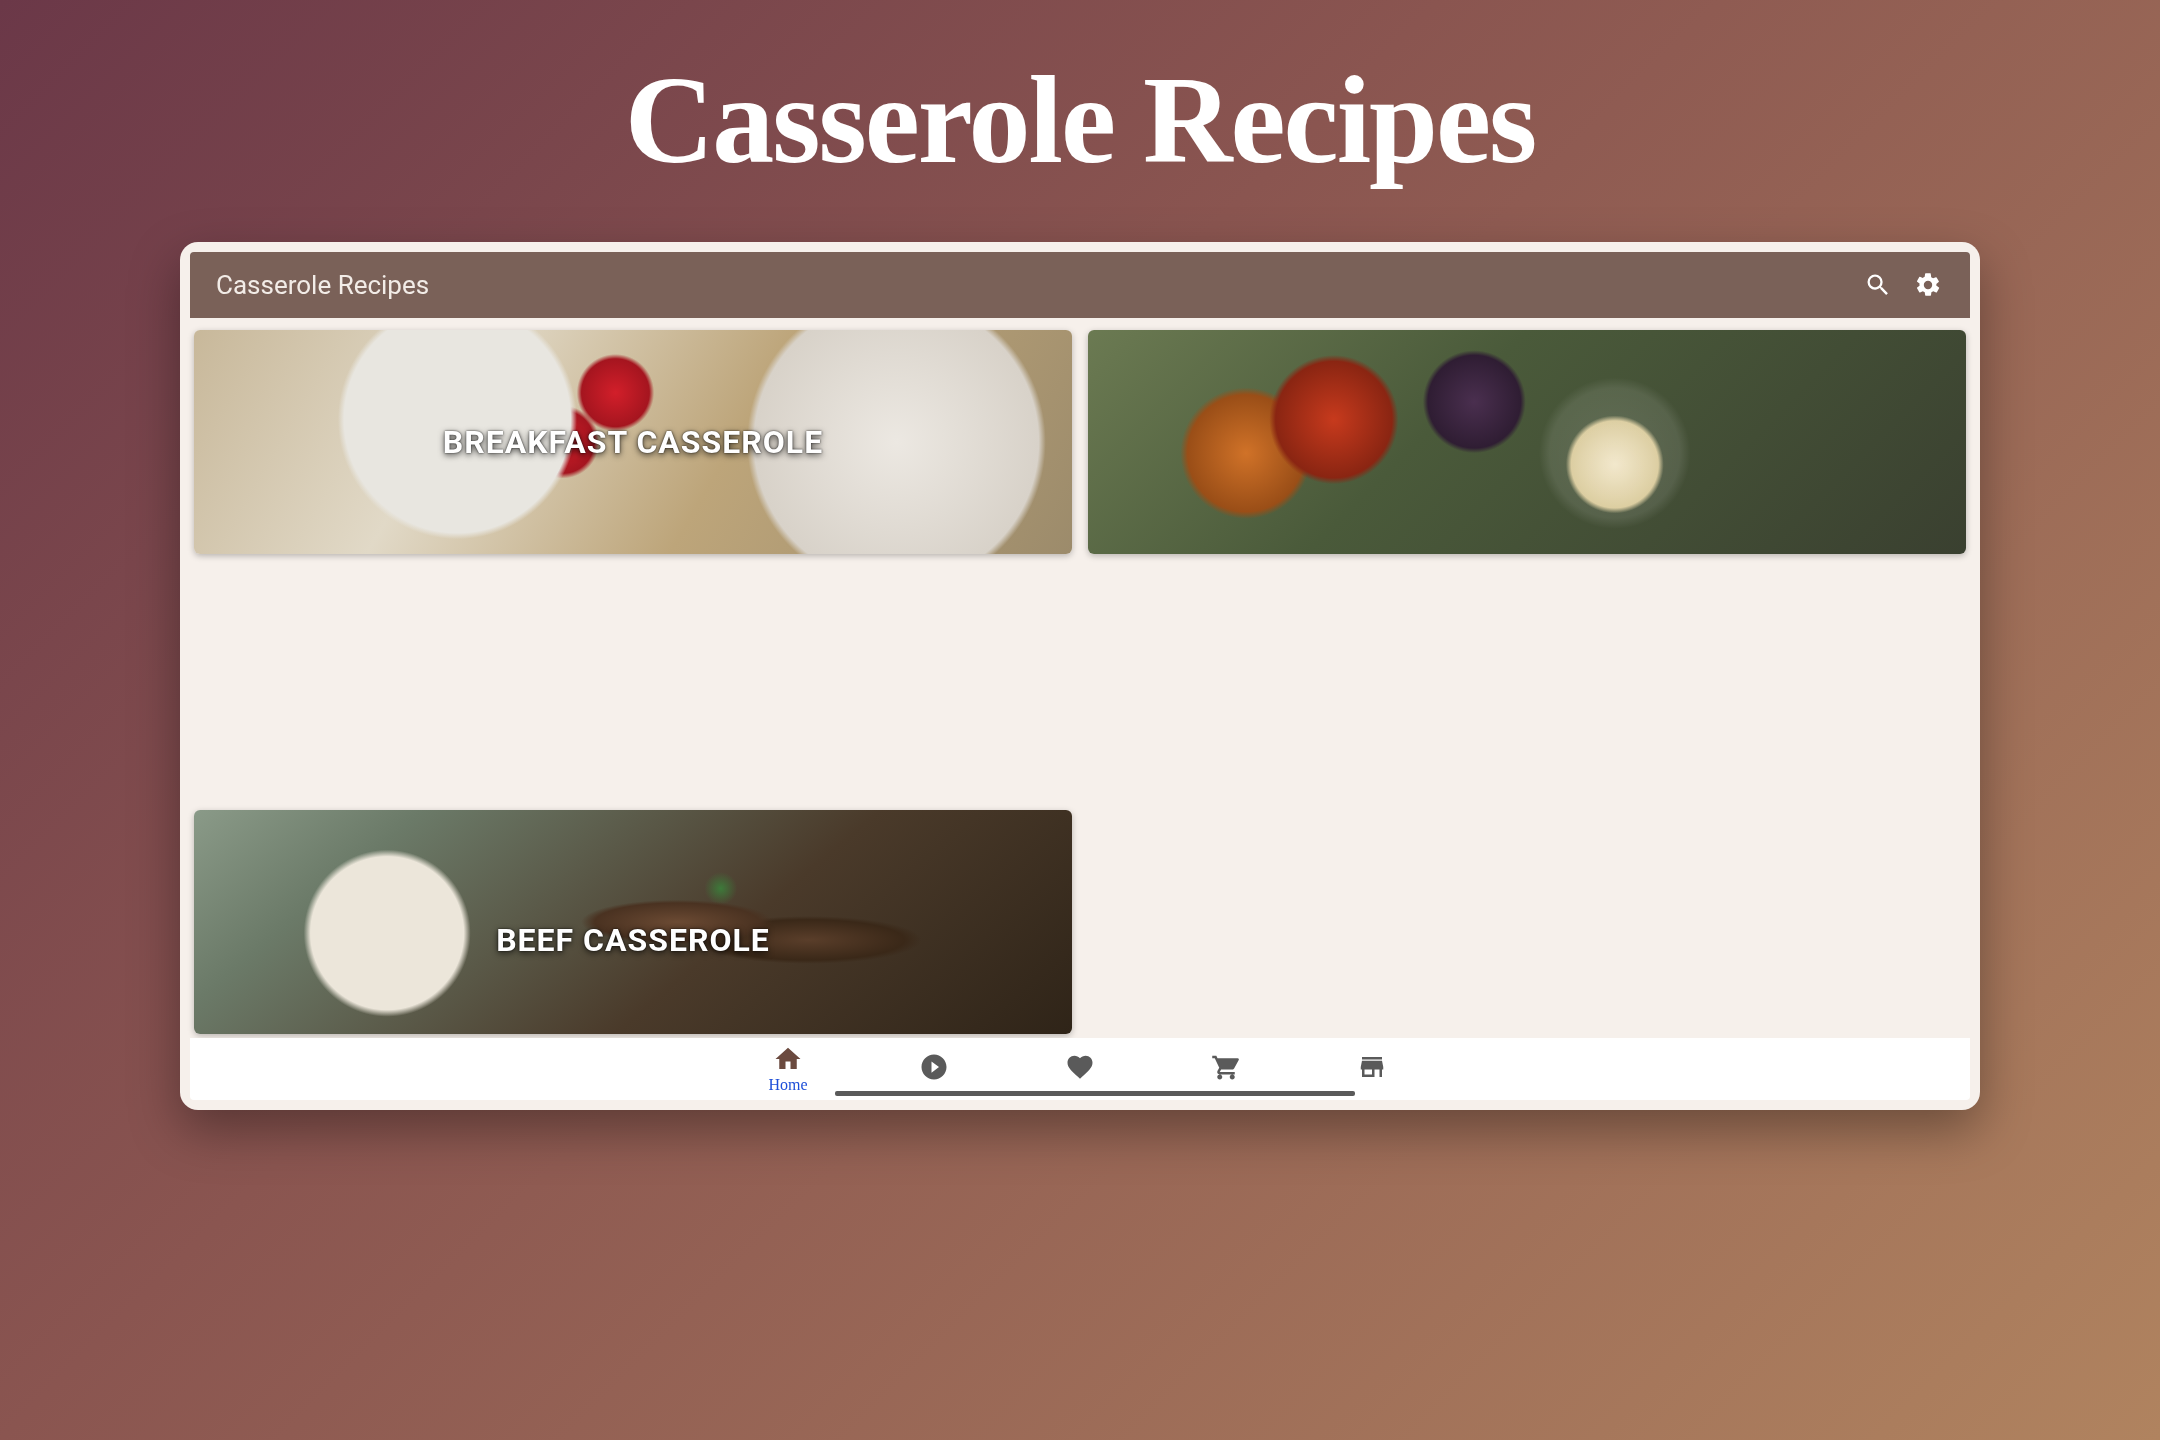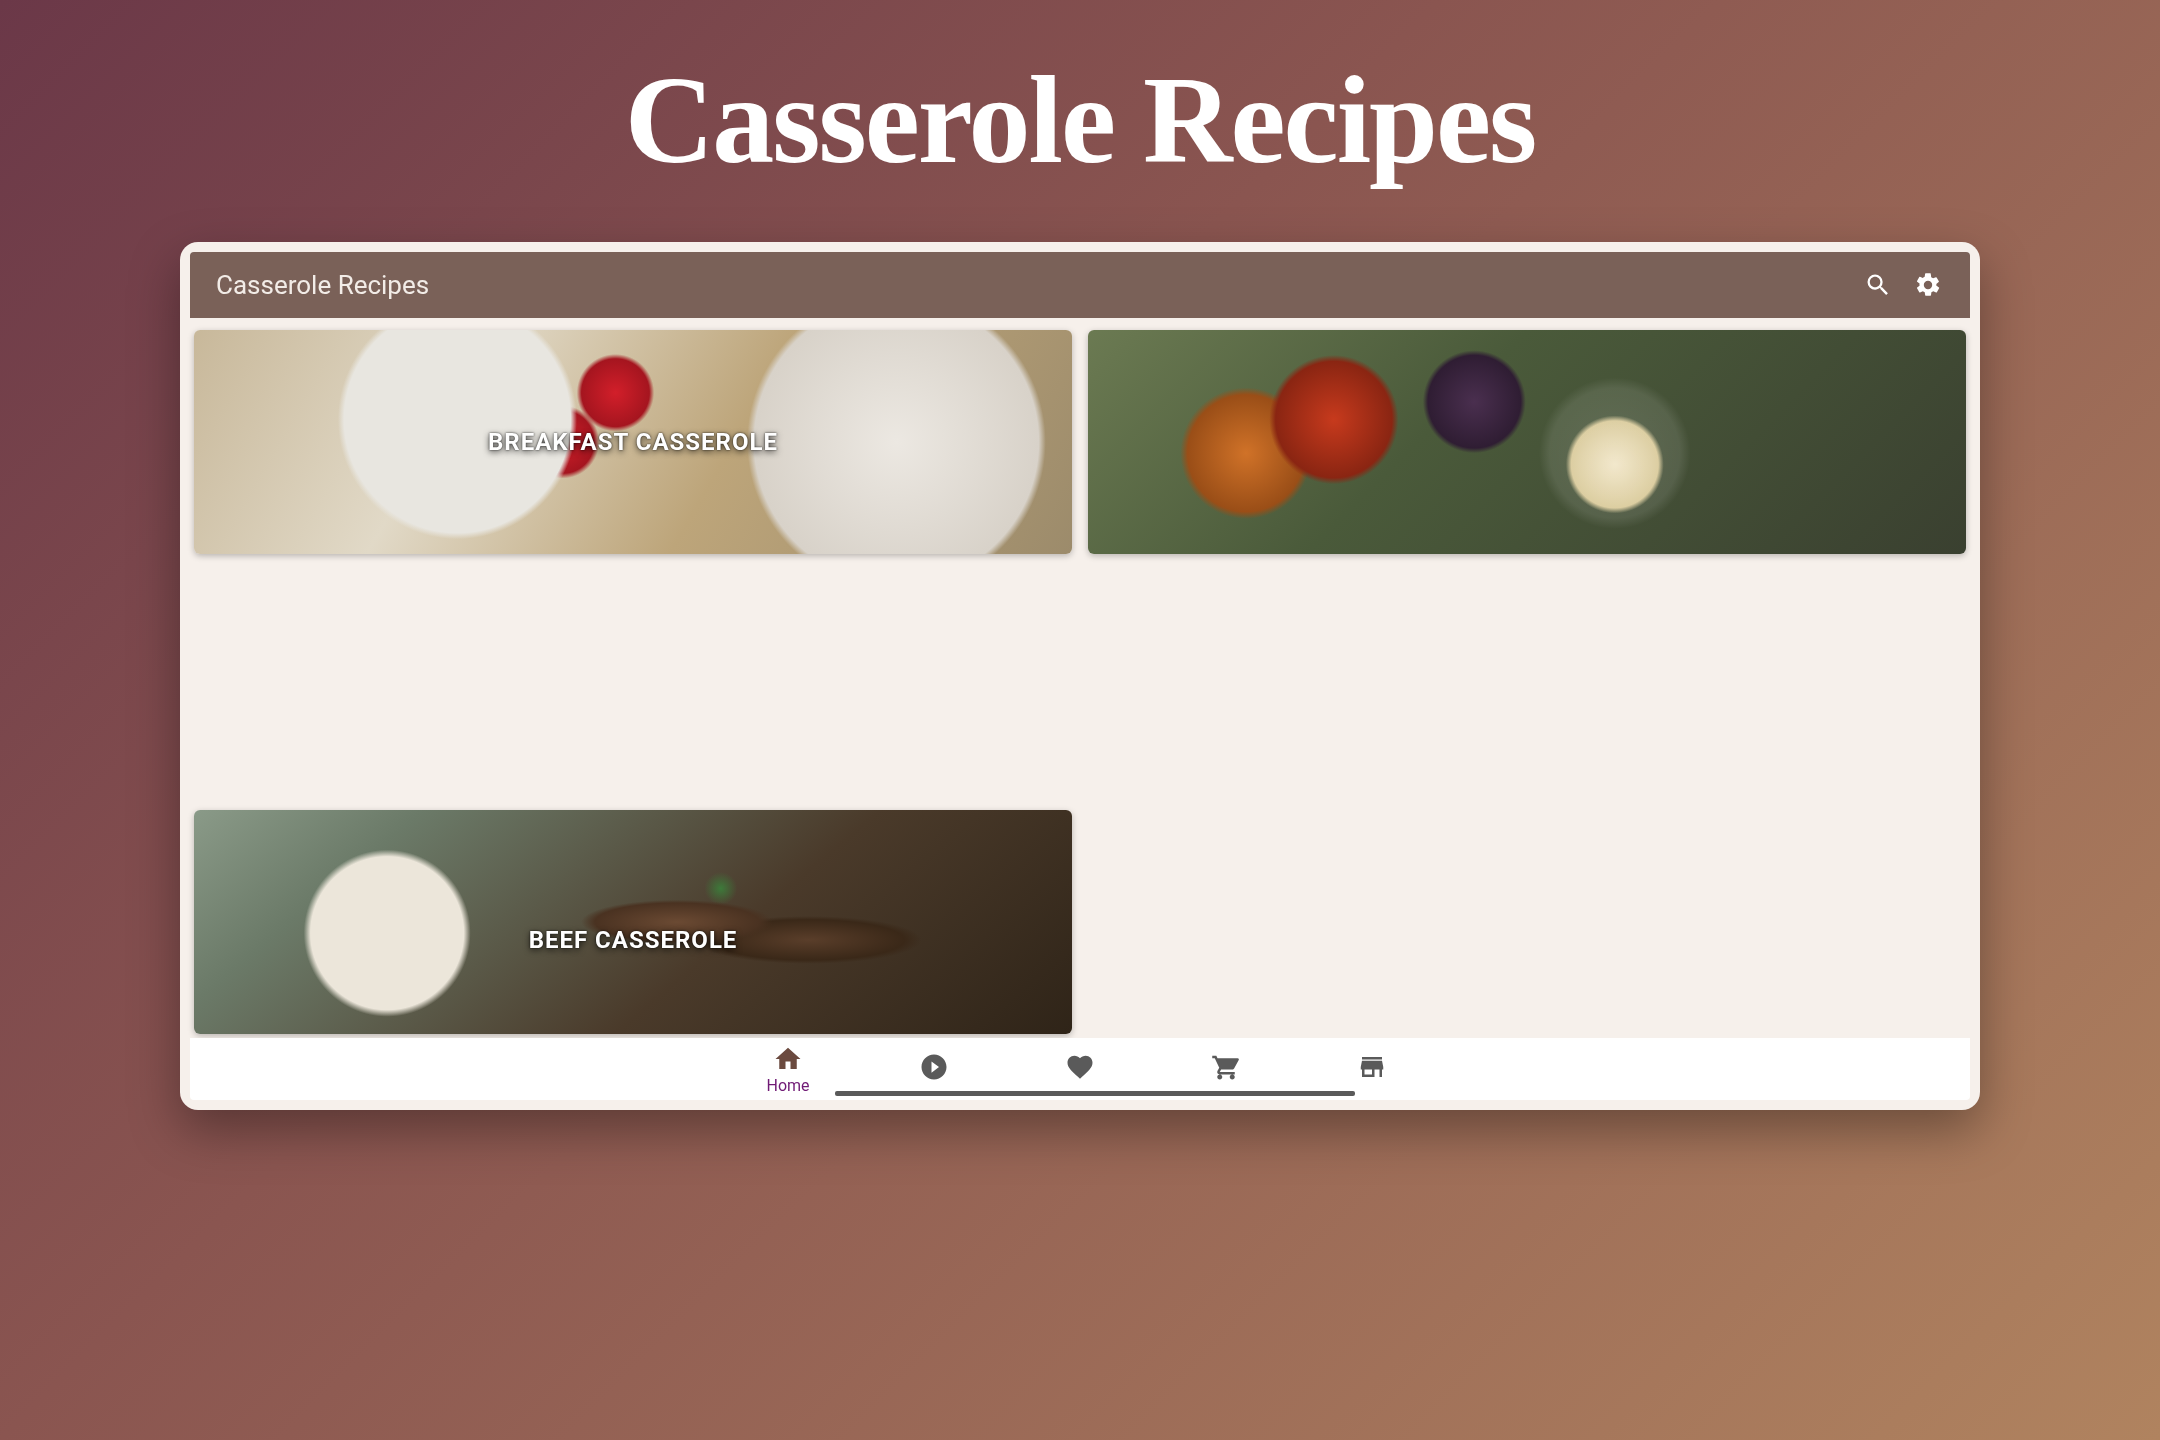--- a/index.html
+++ b/index.html
@@ -82,21 +82,21 @@
   align-items: center;
   justify-content: center;
 }
 
 .card-bg { position: absolute; inset: 0; }
 
 .card-label {
   position: relative;
   z-index: 2;
   color: #fff;
-  font-size: 24px;
+  font-size: 32px;
   font-weight: 700;
   letter-spacing: 1px;
   text-shadow: 0 2px 6px rgba(0,0,0,0.7), 0 0 2px rgba(0,0,0,0.8);
   text-transform: uppercase;
 }
 
 
 .bg-breakfast {
   background: radial-gradient(circle at 30% 40%, #e8e6e0 0%, #e8e6e0 18%, transparent 19%),
               radial-gradient(circle at 35% 35%, #d21f2a 0%, #a5151f 6%, transparent 7%),
@@ -164,22 +164,23 @@
   display: flex;
   flex-direction: column;
   align-items: center;
   cursor: pointer;
   width: 56px;
 }
 .nav-item svg { fill: #5a5a5a; width: 30px; height: 30px; }
 .nav-item.active svg { fill: #6b4a3f; }
 .nav-label {
   font-size: 16px;
-  color: #701a75;
+  color: #1d4ed8;
   margin-top: -2px;
+  font-family: Liberation Serif, serif;
 }
 .nav-underline {
   position: absolute;
   bottom: 4px;
   height: 5px;
   background: #5a5a5a;
   border-radius: 2px;
 }
 </style>
 </head>

